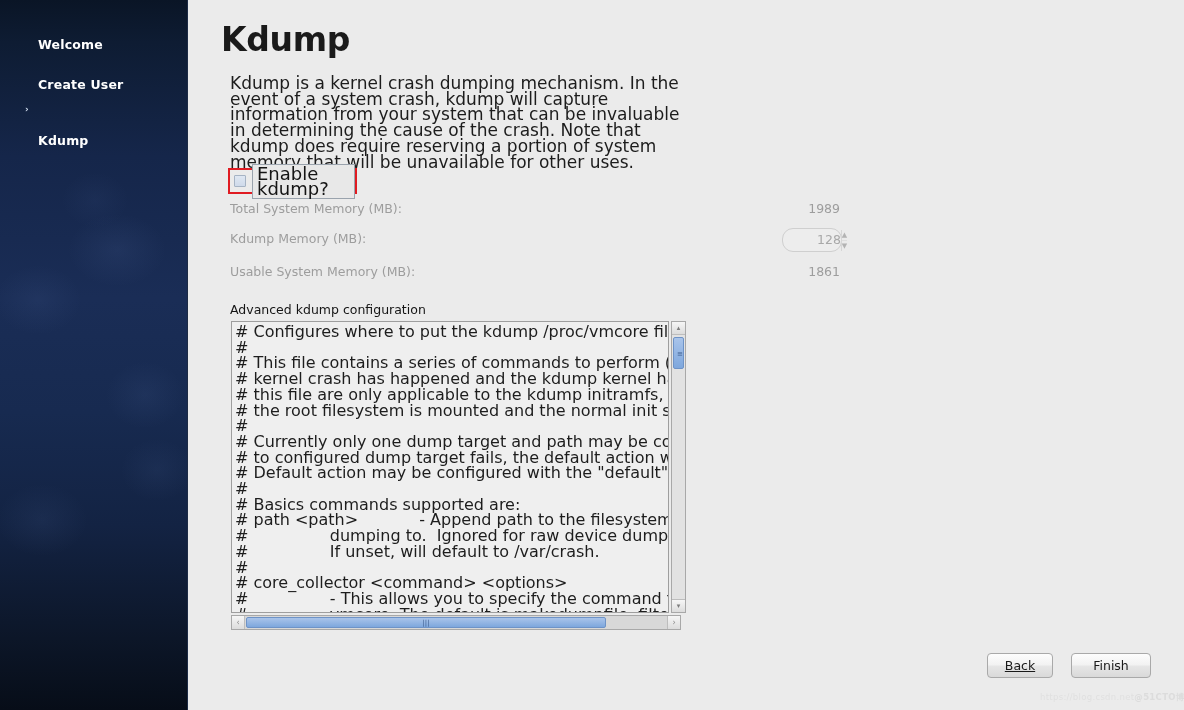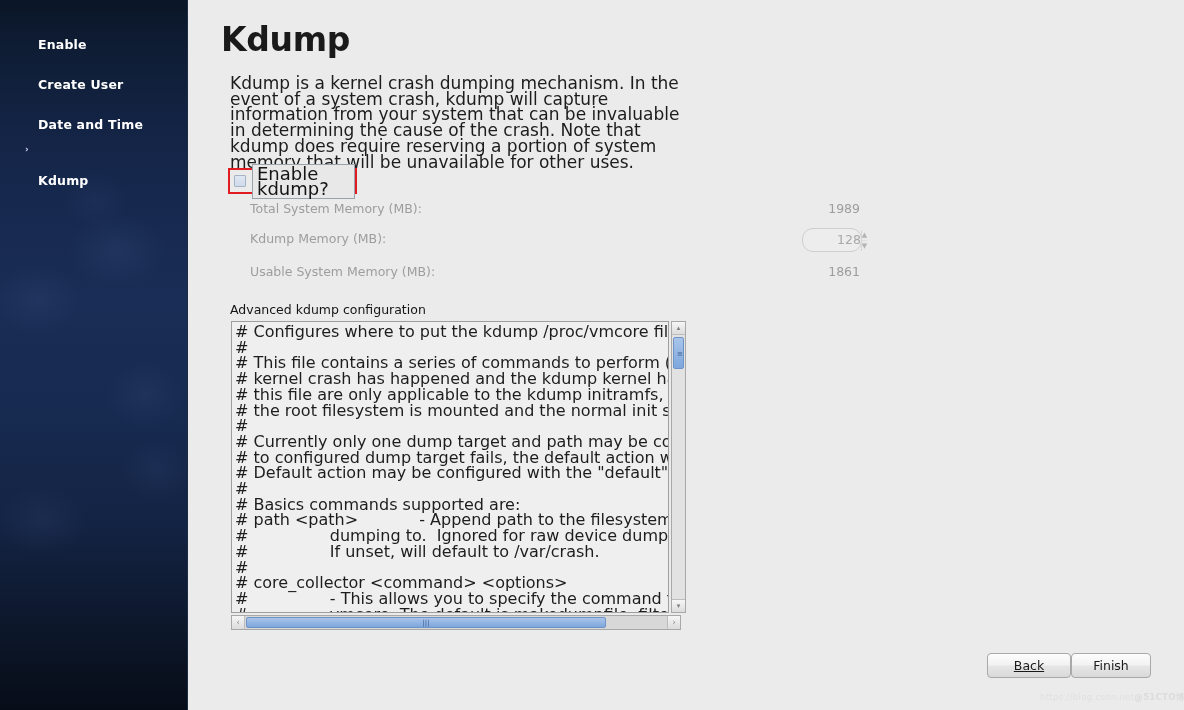--- a/index.html
+++ b/index.html
@@ -120,21 +120,20 @@
   }
 
   
   .mem-row {
     position: absolute;
     left: 42px;
     width: 610px;
     height: 18px;
     font-size: 12.5px;
     color: #9d9d9d;
-    margin-left: 20px;
   }
   .mem-label { position: absolute; left: 0; top: 0; }
   .mem-value {
     position: absolute;
     right: 0; top: 0;
     text-align: left;
   }
   #row-total { top: 201px; }
   #row-kdump { top: 231px; height: 24px; }
   #row-usable { top: 264px; }
@@ -297,52 +296,49 @@
     height: 25px;
     border: 1px solid #a9a9a9;
     border-radius: 4px;
     background: linear-gradient(to bottom, #fdfdfd 0%, #f2f2f2 48%, #e6e6e6 52%, #d9d9d9 100%);
     font-size: 12.5px;
     color: #1a1a1a;
     text-align: center;
     line-height: 23px;
     box-sizing: border-box;
   }
-  #btn-back { left: 799px; top: 653px; width: 84px; text-decoration: underline; }
+  #btn-back { left: 799px; top: 653px; width: 66px; text-decoration: underline; }
   #btn-finish { left: 883px; top: 653px; width: 80px; }
 
   
   #watermark {
     position: absolute;
     left: 852px; top: 692px;
     font-size: 8.5px;
     color: #e0e0e0;
     letter-spacing: 0.3px;
     white-space: nowrap;
   }
   #watermark .wm-strong { color: #dcdcdc; font-weight: bold; }
 </style>
 </head>
 <body>
 
 <div id="sidebar">
   <div id="sidebar-nav">
 
     <div class="nav-item" style="top:0px;">
-      <span>Enable</span>
+      <span>Welcome</span>
     </div>
 
 
     <div class="nav-item" style="margin-top:4px;">
       <span>Create User</span>
     </div>
 
-    <div class="nav-item" style="margin-top:4px;">
-      <span>Date and Time</span>
-    </div>
 
     <div class="nav-item" style="margin-top:4px;">
       <span class="nav-arrow">›</span>
       <span>Kdump</span>
     </div>
 
   </div>
 </div>
 
 <div id="main">

